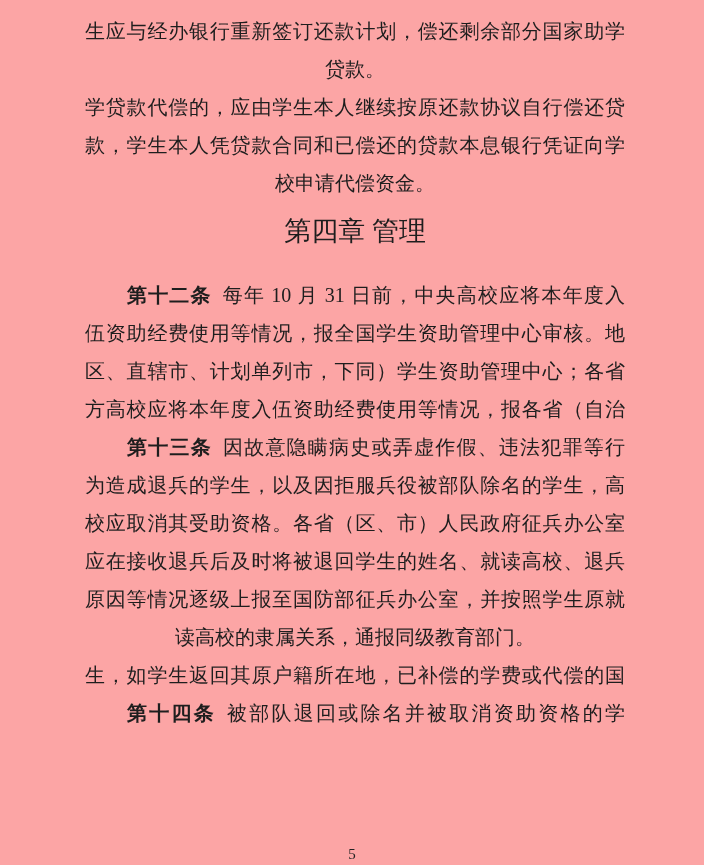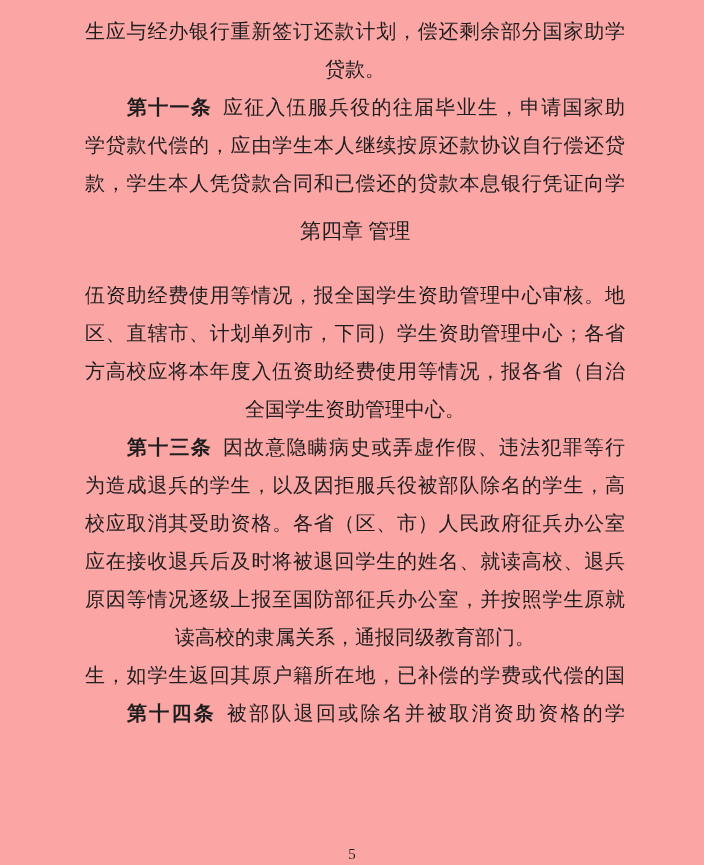--- a/index.html
+++ b/index.html
@@ -39,21 +39,21 @@
   .line.left {
     text-align: center;
   }
   .line.indent {
     text-indent: 42px;
   }
   .line.heading {
     text-align: left;
     text-align-last: center;
     font-weight: bold;
-    font-size: 21px;
+    font-size: 27px;
     margin-top: 10px;
     margin-bottom: 26px;
   }
   .seg { font-weight: normal; }
   .seg-bold {
     font-weight: bold;
     margin-right: 11px;
   }
   .page-number {
     position: absolute;
@@ -65,28 +65,28 @@
     color: #222222;
   }
 </style>
 </head>
 <body>
 
 <div class="page">
   <div class="text-block">
       <div class="line justify"><span class="seg">生应与经办银行重新签订还款计划，偿还剩余部分国家助学</span></div>
       <div class="line left"><span class="seg">贷款。</span></div>
-      <div class="line justify indent"><span class="seg seg-bold">第十一条</span><span class="seg">应征入伍服兵役的往届毕业生，申请国家助</span></div>
       <div class="line justify"><span class="seg">学贷款代偿的，应由学生本人继续按原还款协议自行偿还贷</span></div>
       <div class="line justify"><span class="seg">款，学生本人凭贷款合同和已偿还的贷款本息银行凭证向学</span></div>
+      <div class="line left"><span class="seg">校申请代偿资金。</span></div>
       <div class="line heading"><span class="seg">第四章 管理</span></div>
+      <div class="line justify indent"><span class="seg seg-bold">第十二条</span><span class="seg">每年 10 月 31 日前，中央高校应将本年度入</span></div>
       <div class="line justify"><span class="seg">伍资助经费使用等情况，报全国学生资助管理中心审核。地</span></div>
       <div class="line justify"><span class="seg">区、直辖市、计划单列市，下同）学生资助管理中心；各省</span></div>
       <div class="line justify"><span class="seg">方高校应将本年度入伍资助经费使用等情况，报各省（自治</span></div>
-      <div class="line left"><span class="seg">全国学生资助管理中心。</span></div>
       <div class="line justify indent"><span class="seg seg-bold">第十三条</span><span class="seg">因故意隐瞒病史或弄虚作假、违法犯罪等行</span></div>
       <div class="line justify"><span class="seg">为造成退兵的学生，以及因拒服兵役被部队除名的学生，高</span></div>
       <div class="line justify"><span class="seg">校应取消其受助资格。各省（区、市）人民政府征兵办公室</span></div>
       <div class="line justify"><span class="seg">应在接收退兵后及时将被退回学生的姓名、就读高校、退兵</span></div>
       <div class="line justify"><span class="seg">原因等情况逐级上报至国防部征兵办公室，并按照学生原就</span></div>
       <div class="line left"><span class="seg">读高校的隶属关系，通报同级教育部门。</span></div>
       <div class="line justify"><span class="seg">生，如学生返回其原户籍所在地，已补偿的学费或代偿的国</span></div>
       <div class="line justify indent"><span class="seg seg-bold">第十四条</span><span class="seg">被部队退回或除名并被取消资助资格的学</span></div>
     </div>
   <div class="page-number">5</div>

